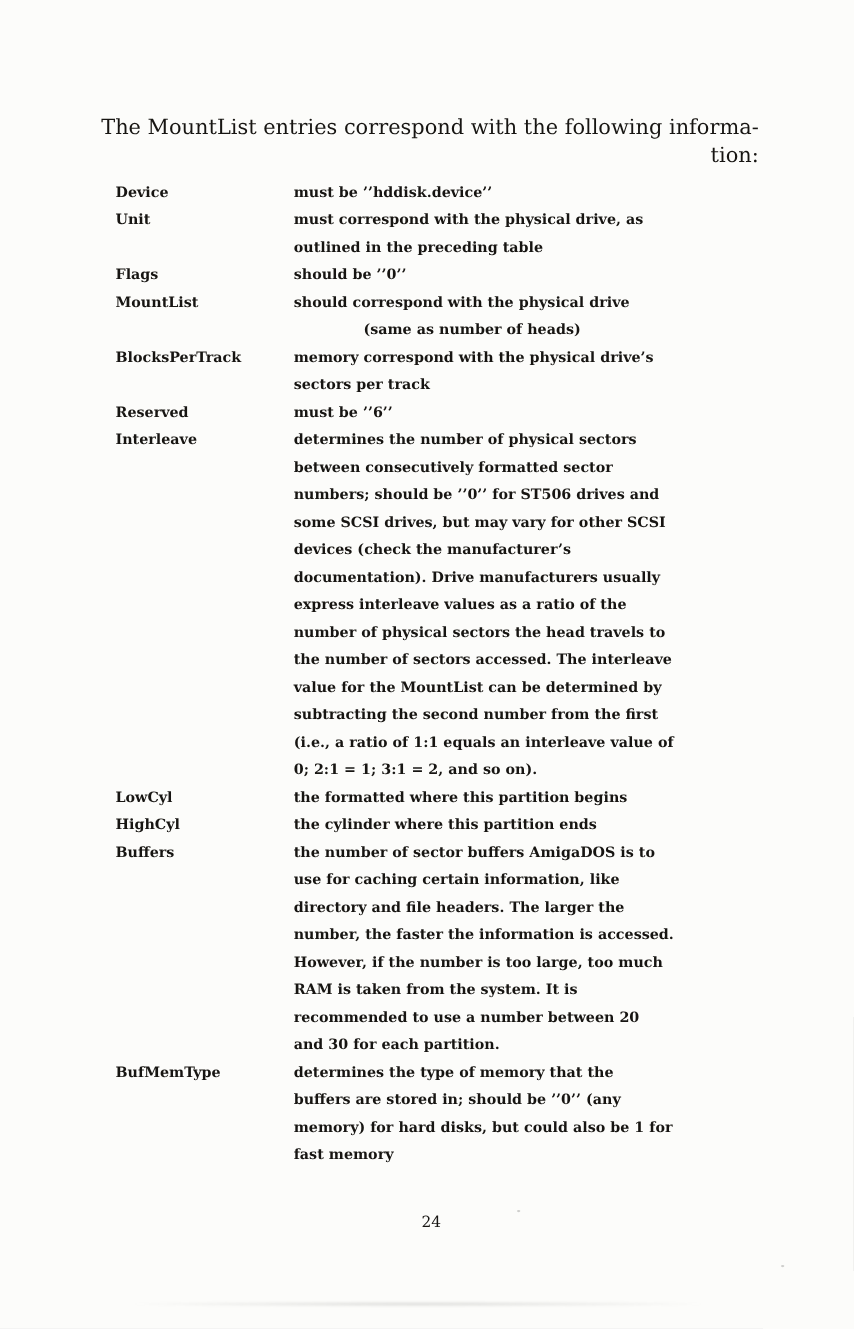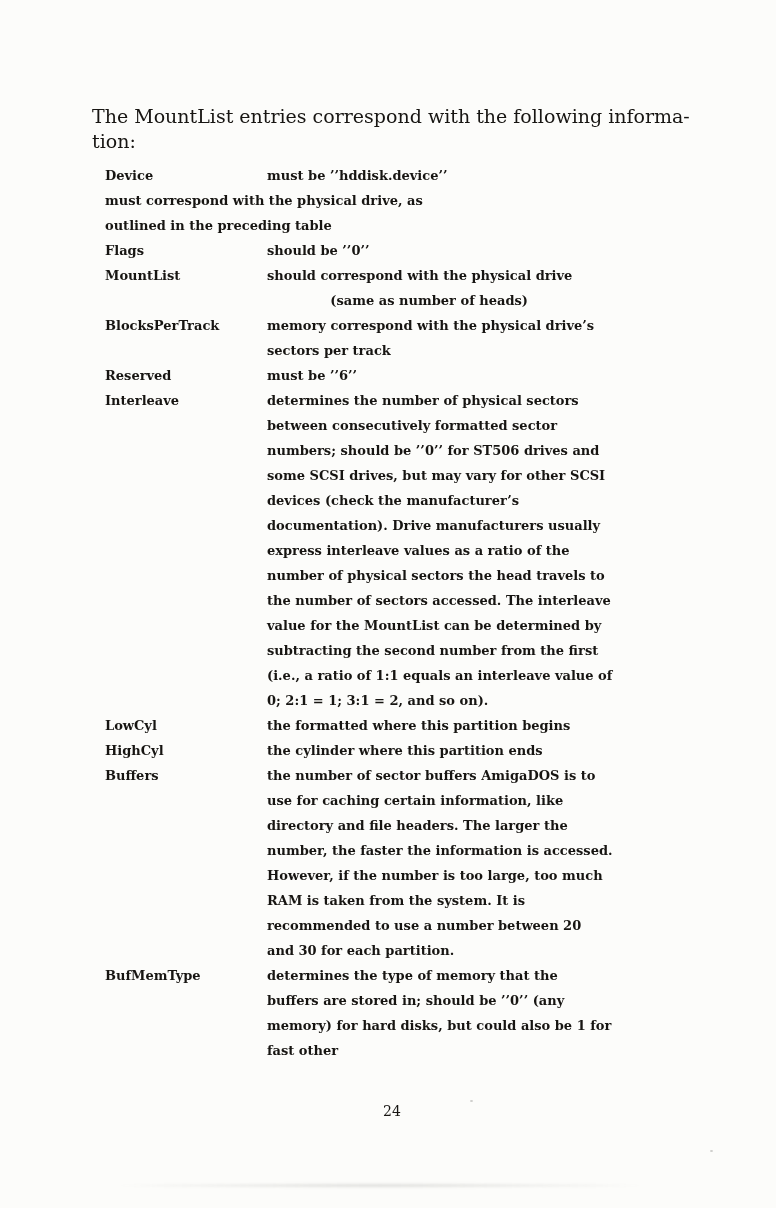--- a/index.html
+++ b/index.html
@@ -12,20 +12,21 @@
     color: #171512;
     overflow: hidden;
     margin: 0 auto;
   }
   .intro {
     position: absolute;
     left: 92px;
     top: 104px;
     font-size: 19px;
     line-height: 25px;
+    text-align: right;
   }
   .deflist {
     position: absolute;
     left: 105px;
     top: 163px;
     font-size: 13px;
     line-height: 25px;
   }
   .def-row { display: flex; align-items: flex-start; }
   .term {
@@ -78,20 +79,21 @@
       <div class="line">The MountList entries correspond with the following informa-</div>
       <div class="line">tion:</div>
     </div>
   <div class="deflist" id="deflist">
   <div class="def-row">
     <div class="term">Device</div>
     <div class="desc"><div class="line">must be ’’hddisk.device’’</div></div>
   </div>
 
   <div class="def-row">
+    <div class="term">Unit</div>
     <div class="desc"><div class="line">must correspond with the physical drive, as</div><div class="line">outlined in the preceding table</div></div>
   </div>
 
   <div class="def-row">
     <div class="term">Flags</div>
     <div class="desc"><div class="line">should be ’’0’’</div></div>
   </div>
 
   <div class="def-row">
     <div class="term">MountList</div>
@@ -123,20 +125,20 @@
     <div class="desc"><div class="line">the cylinder where this partition ends</div></div>
   </div>
 
   <div class="def-row">
     <div class="term">Buffers</div>
     <div class="desc"><div class="line">the number of sector buffers AmigaDOS is to</div><div class="line">use for caching certain information, like</div><div class="line">directory and file headers. The larger the</div><div class="line">number, the faster the information is accessed.</div><div class="line">However, if the number is too large, too much</div><div class="line">RAM is taken from the system. It is</div><div class="line">recommended to use a number between 20</div><div class="line">and 30 for each partition.</div></div>
   </div>
 
   <div class="def-row">
     <div class="term">BufMemType</div>
-    <div class="desc"><div class="line">determines the type of memory that the</div><div class="line">buffers are stored in; should be ’’0’’ (any</div><div class="line">memory) for hard disks, but could also be 1 for</div><div class="line">fast other</div></div>
+    <div class="desc"><div class="line">determines the type of memory that the</div><div class="line">buffers are stored in; should be ’’0’’ (any</div><div class="line">memory) for hard disks, but could also be 1 for</div><div class="line">fast memory</div></div>
   </div>
 </div>
   <div class="pageno">24</div>
   <div class="smudge"></div>
   <div class="speck s1"></div>
   <div class="speck s2"></div>
 </div>
 
 </body></html>

